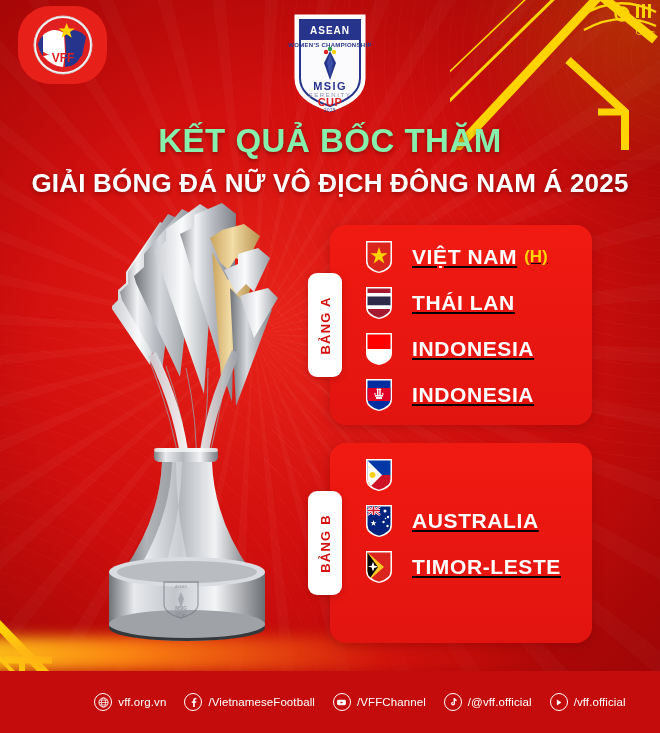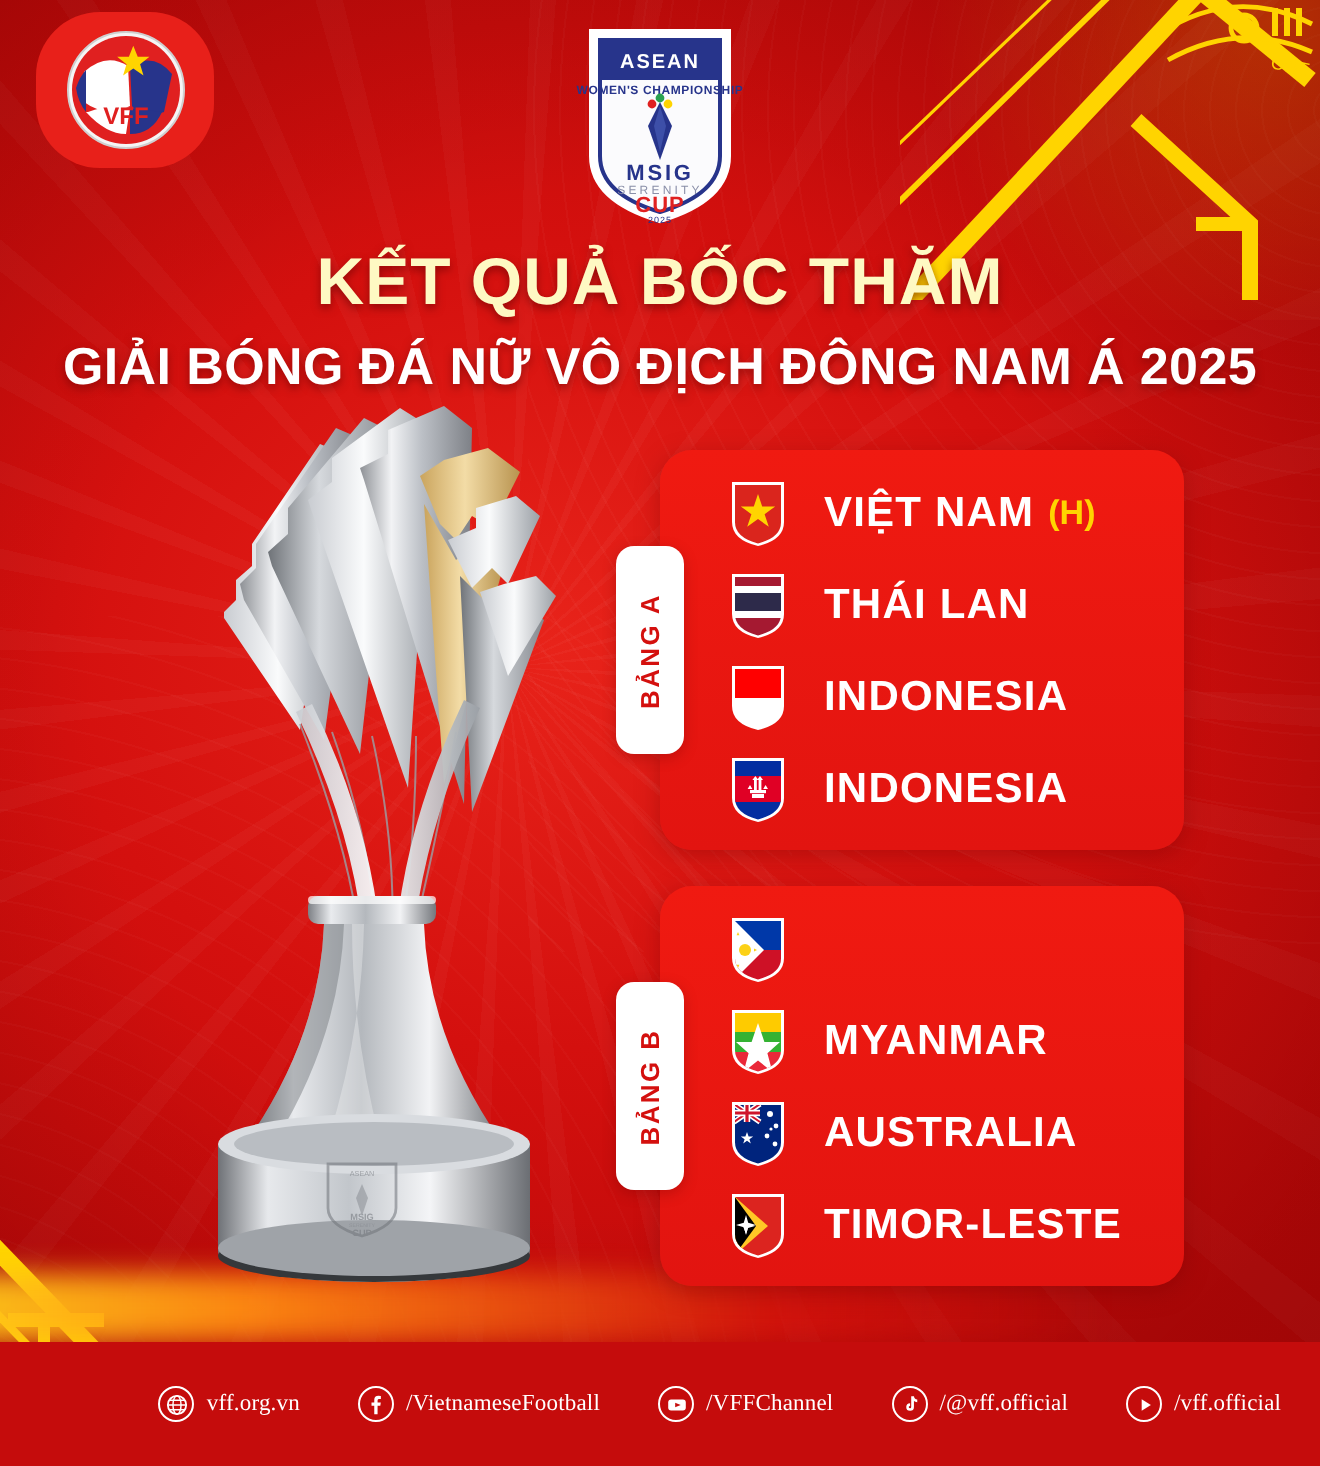--- a/index.html
+++ b/index.html
@@ -60,21 +60,21 @@
     position:absolute; left:18px; top:6px; width:89px; height:78px;
     background:#e8201a; border-radius:32px;
     display:flex; align-items:center; justify-content:center;
   }
 
   .msig-logo { position:absolute; left:288px; top:8px; width:84px; height:106px; }
 
   
   .title-wrap { position:absolute; left:0; right:0; top:122px; text-align:center; }
   .title-main {
-    font-size:33px; font-weight:bold; color:#fef9c3; letter-spacing:.5px;
+    font-size:33px; font-weight:bold; color:#86efac; letter-spacing:.5px;
     text-shadow:0 2px 4px rgba(90,0,0,.55);
     font-family:"Liberation Sans", sans-serif;
   }
   .title-sub {
     margin-top:8px;
     font-size:26px; font-weight:bold; color:#ffffff; letter-spacing:.2px;
     text-shadow:0 2px 4px rgba(90,0,0,.5);
   }
 
   
@@ -97,36 +97,35 @@
     box-shadow:0 2px 7px rgba(110,0,0,.3);
   }
   #group-a .group-tab { top:48px; }
   #group-b .group-tab { top:48px; }
   .group-tab span {
     transform:rotate(-90deg);
     white-space:nowrap;
     font-size:13px; font-weight:bold; color:#d4100e; letter-spacing:1.2px;
   }
 
-  .team-list { padding:9px 0 0 34px; }
+  .team-list { padding:9px 0 0 34px;text-decoration:underline; }
   .team-row { display:flex; align-items:center; height:46px; }
   .team-flag { width:30px; height:36px; flex:0 0 30px; margin-right:18px; }
   .team-name {
     font-size:21px; font-weight:bold; color:#fff; letter-spacing:.6px;
     white-space:nowrap;
   }
   .team-host { color:#ffd400; font-size:17px; font-weight:bold; margin-left:7px; }
 
   
   #footer {
     position:absolute; left:0; right:0; bottom:0; height:62px;
     background:#c50c0c;
-    display:flex; align-items:center; justify-content:center; gap:29px;
+    display:flex; align-items:center; justify-content:center; gap:18px;
     padding-left:60px;
-    font-family:Liberation Serif, serif;
   }
   .social { display:flex; align-items:center; gap:6px; }
   .social-ico {
     width:18px; height:18px; flex:0 0 18px;
     border:1.4px solid #fff; border-radius:50%;
     display:flex; align-items:center; justify-content:center;
     color:#fff;
   }
   .social-txt { font-size:11.5px; color:#fff; white-space:nowrap; letter-spacing:.1px; }
 
@@ -414,38 +413,20 @@
           <g fill="#fcd116">
             <polygon points="5,9 5.7,10.6 4.3,10.6"></polygon>
             <polygon points="5,27 5.7,25.4 4.3,25.4"></polygon>
             <polygon points="14.5,18 13,18.8 13,17.2"></polygon>
           </g>
         </g>
       </svg>
       <span class="team-host"></span>
     </div>
 
-    <div class="team-row">
-      <svg class="team-flag" viewBox="0 0 30 36">
-        <defs>
-            <clipPath id="shMM">
-              <path d="M3.5 3.5 h23 v18.6 q0 7.6 -11.5 10.6 q-11.5 -3 -11.5 -10.6 z"></path>
-            </clipPath>
-          </defs>
-        <path d="M2 2 h26 v20 q0 9 -13 12 q-13 -3 -13 -12 z" fill="#fff"></path>
-        <g clip-path="url(#shMM)">
-          <rect x="3" y="3" width="24" height="10" fill="#fecb00"></rect>
-          <rect x="3" y="13" width="24" height="10" fill="#34b233"></rect>
-          <rect x="3" y="23" width="24" height="10" fill="#ea2839"></rect>
-          <polygon points="15,8.5 18.2,18 26,18 19.7,23.6 22.2,33 15,27.3 7.8,33 10.3,23.6 4,18 11.8,18" fill="#ffffff"></polygon>
-        </g>
-      </svg>
-      <span class="team-name">MYANMAR</span>
-      <span class="team-host"></span>
-    </div>
 
     <div class="team-row">
       <svg class="team-flag" viewBox="0 0 30 36">
         <defs>
             <clipPath id="shAU">
               <path d="M3.5 3.5 h23 v18.6 q0 7.6 -11.5 10.6 q-11.5 -3 -11.5 -10.6 z"></path>
             </clipPath>
           </defs>
         <path d="M2 2 h26 v20 q0 9 -13 12 q-13 -3 -13 -12 z" fill="#fff"></path>
         <g clip-path="url(#shAU)">

